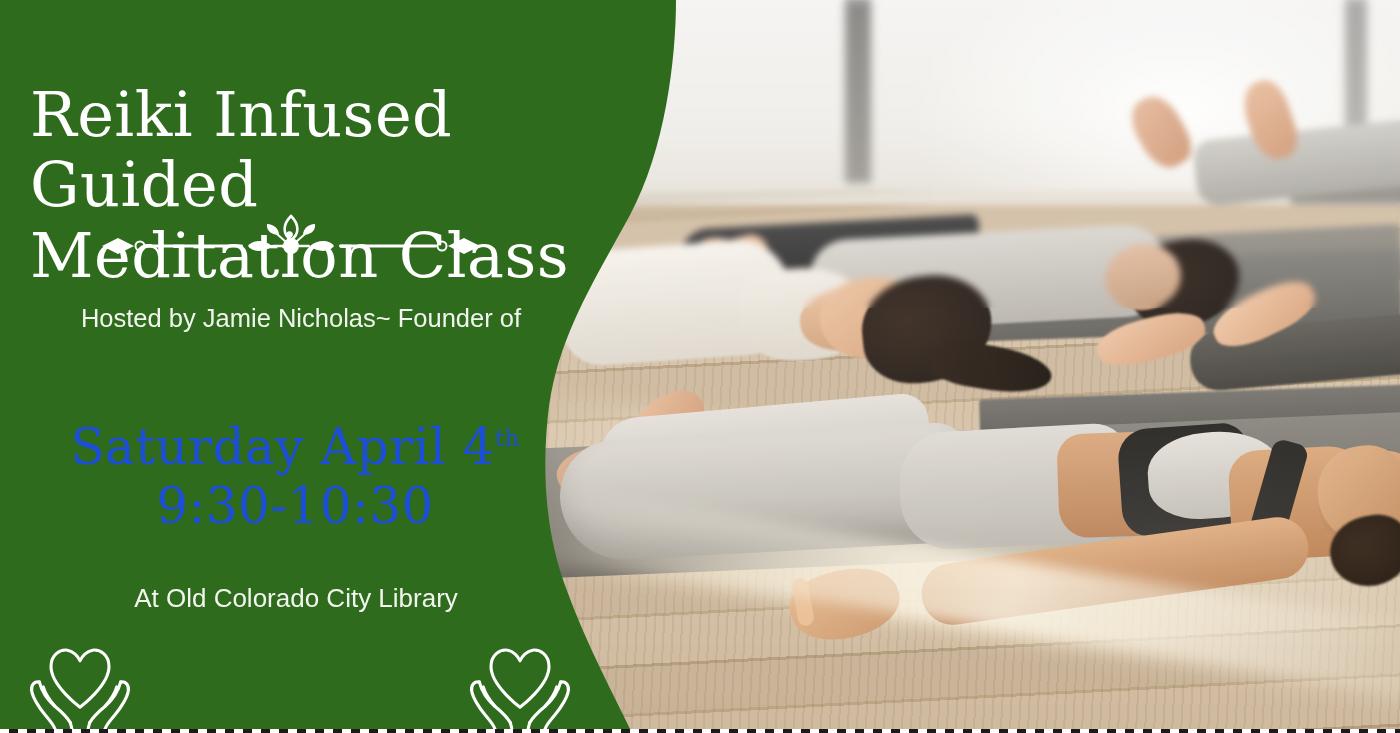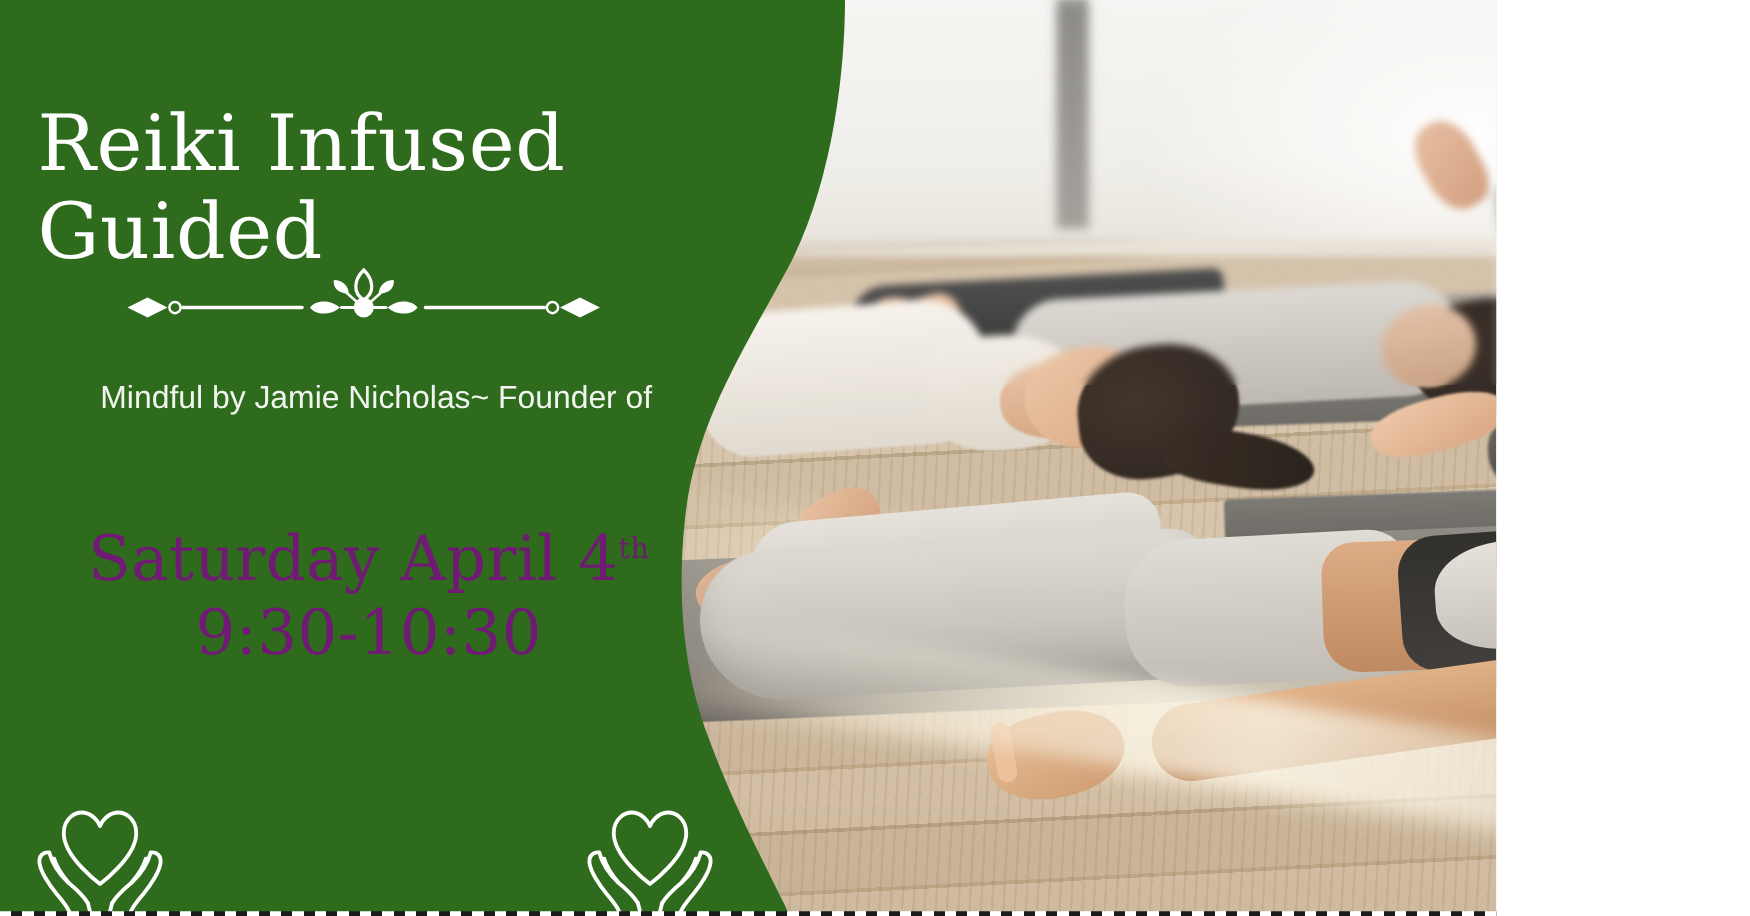--- a/index.html
+++ b/index.html
@@ -7,21 +7,21 @@
     margin: 0;
     padding: 0;
     background: #ffffff;
   }
   body {
     font-family: "Liberation Sans", sans-serif;
   }
 
   .poster {
     position: relative;
-    width: 1197px;
+    width: 1400px;
     height: 733px;
     overflow: hidden;
     background: #e8e2da;
   }
 
   
   .photo {
     position: absolute;
     inset: 0;
     overflow: hidden;
@@ -422,21 +422,21 @@
 
   .date {
     position: absolute;
     left: 20px;
     top: 418px;
     width: 550px;
     text-align: center;
     font-family: "DejaVu Serif", "Liberation Serif", serif;
     font-size: 50px;
     line-height: 1.18;
-    color: #701a75;
+    color: #1d4ed8;
     letter-spacing: .4px;
   }
   .date sup {
     font-size: .46em;
     vertical-align: super;
     line-height: 0;
   }
   .date .time { display: block; }
 
   .venue {
@@ -551,20 +551,21 @@
     <div class="ph-sunbeam2"></div>
     <div class="photo-warmth"></div>
   </div>
 
   <div class="green-panel"></div>
 
   <div class="panel-content">
 
     <h1 class="title">
       <span>Reiki Infused Guided</span>
+      <span class="line2">Meditation Class</span>
     </h1>
 
     <div class="divider">
       <svg viewBox="0 0 390 64" width="390" height="64" aria-hidden="true">
         <g fill="#ffffff" stroke="none">
 
           <polygon points="6,32 22,24 38,32 22,40"></polygon>
           <circle cx="44" cy="32" r="4.5" fill="none" stroke="#ffffff" stroke-width="2"></circle>
           <rect x="49" y="30.6" width="98" height="2.8" rx="1.4"></rect>
 
@@ -584,28 +585,29 @@
 
           <path d="M171,10 C178,10 183,15 183,21 C176,21 170,17 171,10 Z"></path>
           <line x1="181" y1="20" x2="190" y2="28" stroke="#ffffff" stroke-width="2"></line>
           <path d="M219,10 C212,10 207,15 207,21 C214,21 220,17 219,10 Z"></path>
           <line x1="209" y1="20" x2="200" y2="28" stroke="#ffffff" stroke-width="2"></line>
         </g>
       </svg>
     </div>
 
     <div class="host">
-      <div>Mindful by Jamie Nicholas~ Founder of</div>
+      <div>Hosted by Jamie Nicholas~ Founder of</div>
     </div>
 
     <div class="date">
       <span>Saturday April 4</span><sup>th</sup>
       <span class="time">9:30-10:30</span>
     </div>
 
+    <div class="venue">At Old Colorado City Library</div>
 
 
     <div class="hands-icon left">
       <svg viewBox="0 0 120 120" width="116" height="116" aria-hidden="true">
         <g fill="none" stroke="#ffffff" stroke-width="3.2" stroke-linecap="round" stroke-linejoin="round">
           <path d="M60 84 C60 84 30 62 30 42 C30 30 39 24 47 25 C53 26 58 31 60 36 C62 31 67 26 73 25 C81 24 90 30 90 42 C90 62 60 84 60 84 Z"></path>
           <path d="M18 58 C13 57 9 61 10 67 C11 74 18 85 24 92 C30 99 36 106 38 118"></path>
           <path d="M18 58 C20 66 26 76 34 83 C40 88 46 93 50 100"></path>
           <path d="M34 83 C28 76 24 70 22 63"></path>
           <path d="M102 58 C107 57 111 61 110 67 C109 74 102 85 96 92 C90 99 84 106 82 118"></path>

